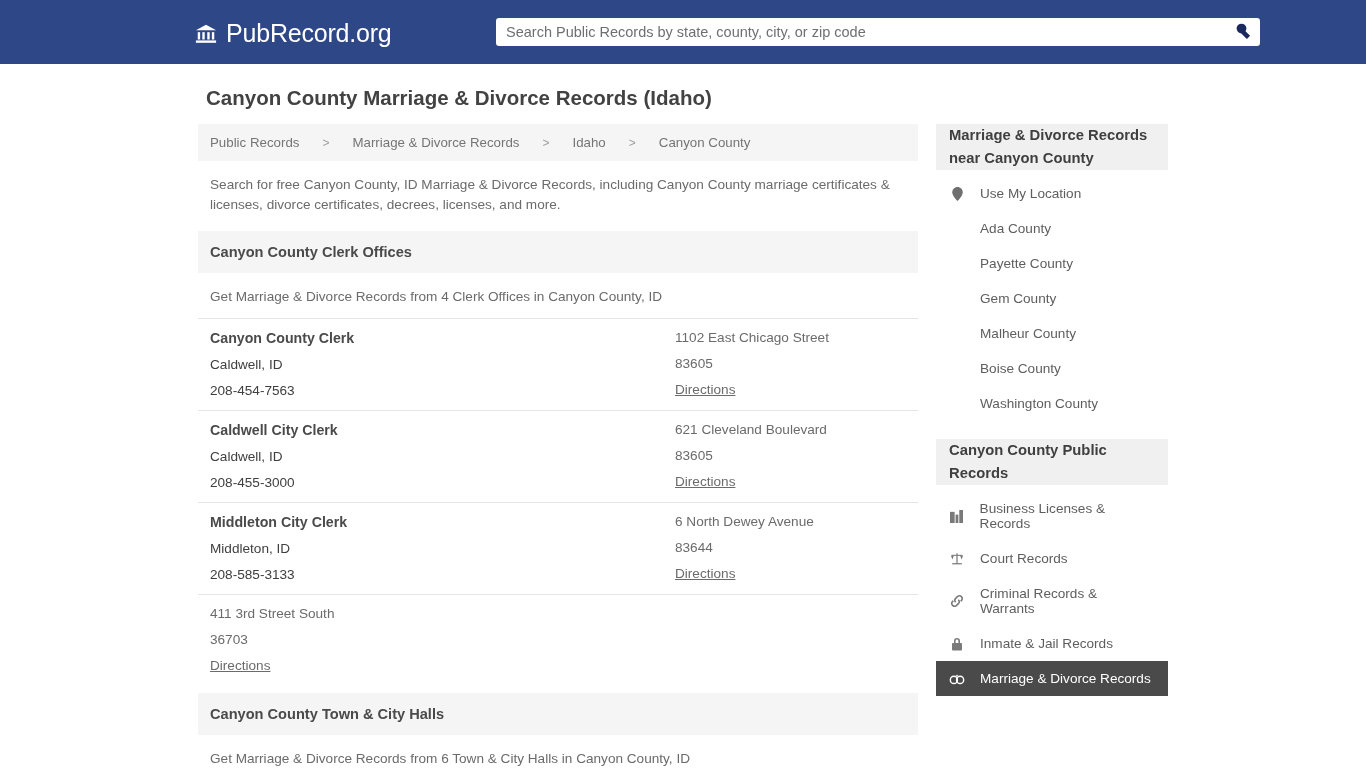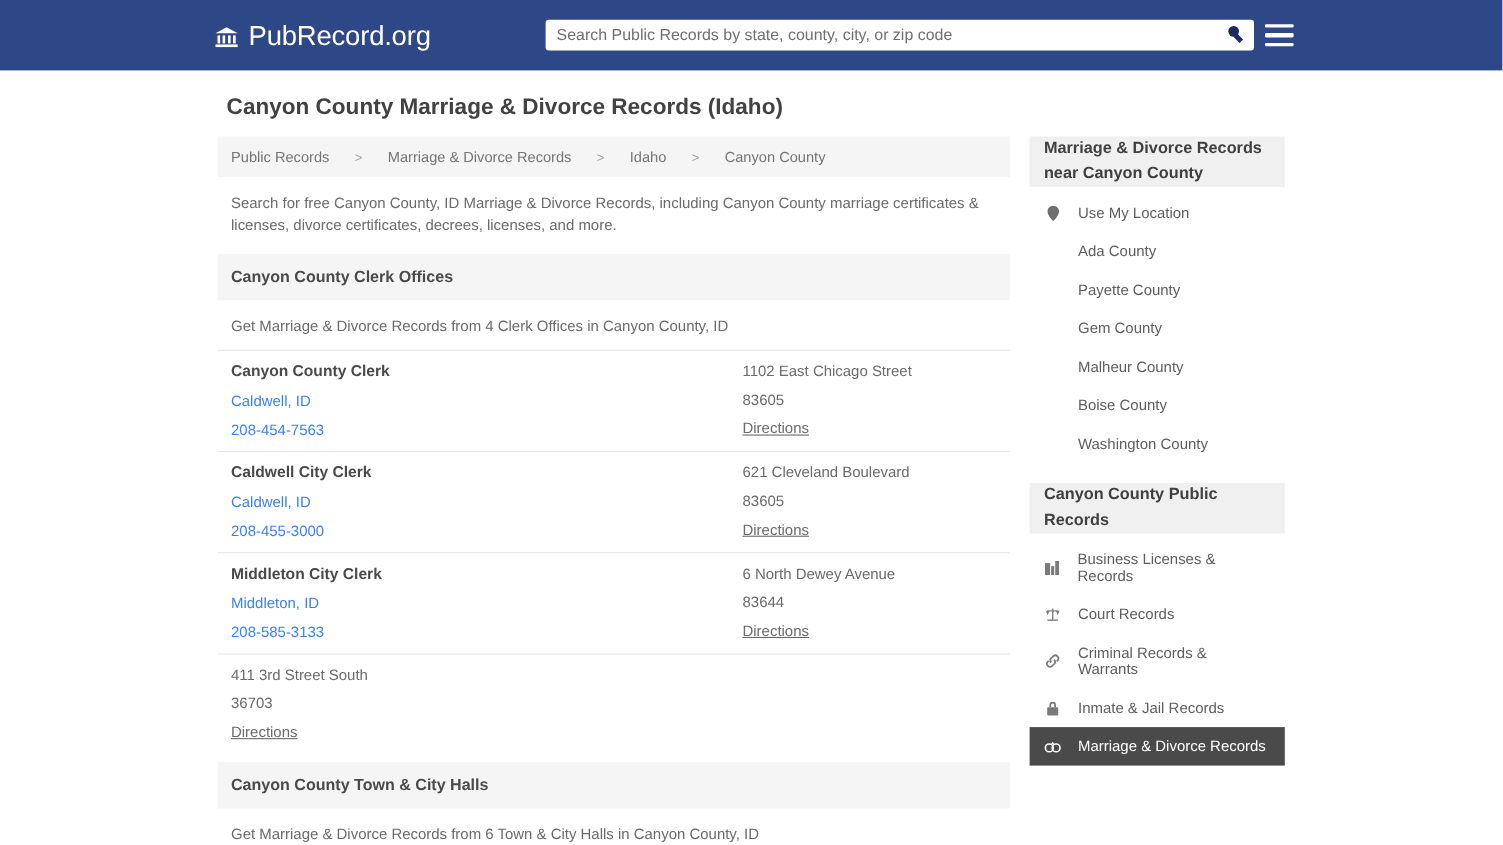--- a/index.html
+++ b/index.html
@@ -28,21 +28,21 @@
     color: #ffffff;
     font-size: 25px;
     font-weight: normal;
     letter-spacing: -0.2px;
   }
   .brand .bank-icon svg { display: block; }
   .searchbar {
     position: absolute;
     left: 496px;
     top: 18px;
-    width: 644px;
+    width: 764px;
     height: 28px;
     background: #ffffff;
     border-radius: 3px;
     display: flex;
     align-items: center;
   }
   .searchbar input {
     flex: 1;
     border: none;
     outline: none;
@@ -149,21 +149,21 @@
   .office .left { width: 465px; }
   .office .right { flex: 1; }
   .office .name {
     font-size: 14.2px;
     font-weight: bold;
     color: #4a4a4a;
     margin-bottom: 11px;
   }
   .office .city, .office .phone {
     font-size: 13.6px;
-    color: #3b82f6;
+    color: #404040;
     margin-bottom: 11px;
   }
   .office .phone { margin-bottom: 0; }
   .office .street, .office .zip {
     font-size: 13.6px;
     color: #6b6b6b;
     margin-bottom: 11px;
   }
   .office .directions {
     font-size: 13.6px;

